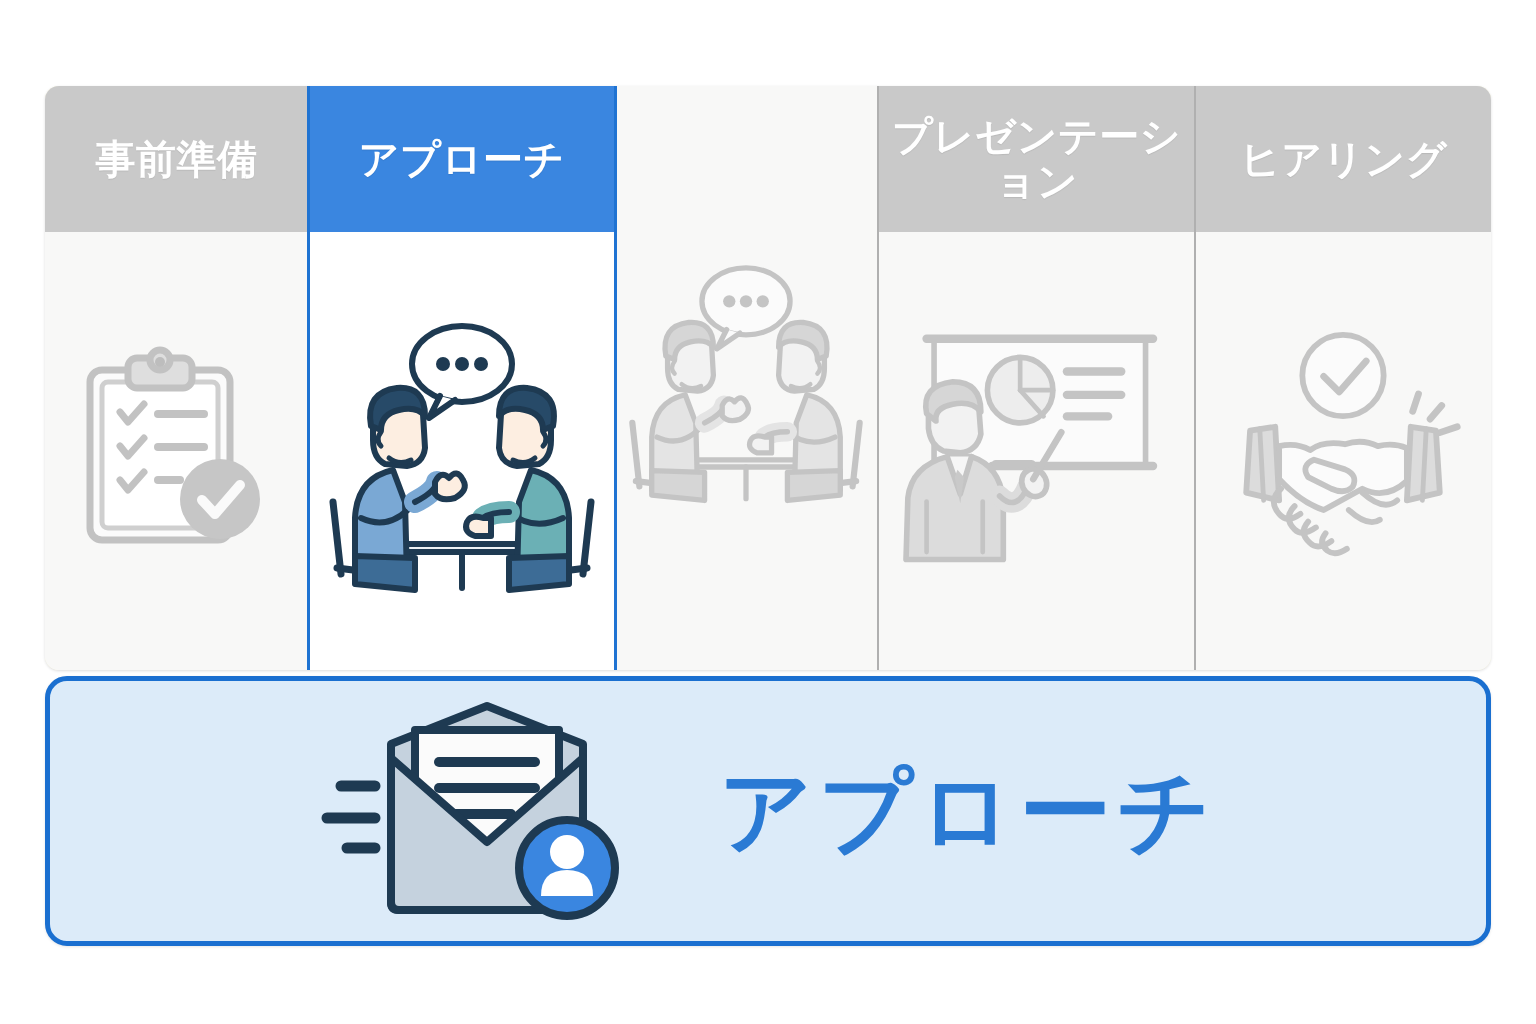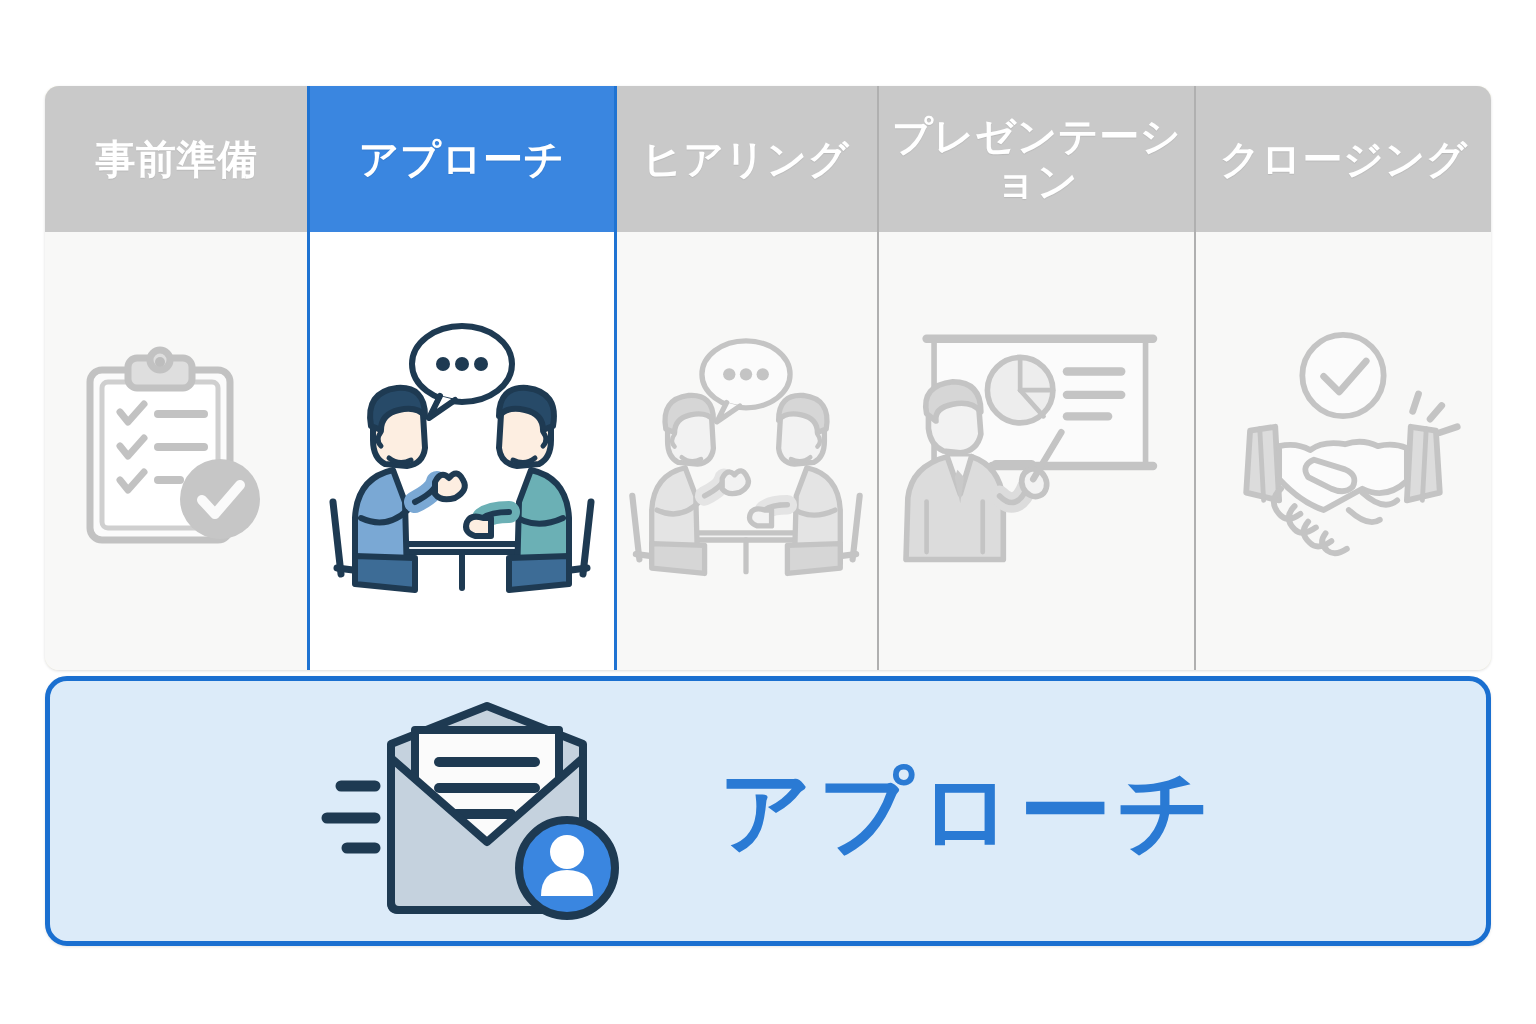--- a/index.html
+++ b/index.html
@@ -195,23 +195,20 @@
             <path d="M224 126 Q230 134 224 140" stroke-width="5" fill="none"></path>
             <path d="M216 152 Q206 160 194 154" stroke-width="5" fill="none"></path>
 
             <path d="M164 212 Q152 208 148 216 Q144 226 156 230 L172 230 L172 212 Z" fill="#fdeee1"></path>
           </g>
         </svg>
       </div>
     </div>
 
     <div class="col" style="width:272px">
-      <div class="col-head">
-        <span>ヒアリング</span>
-      </div>
       <div class="col-body">
         <svg width="252" height="270" viewBox="0 0 286 290">
           <g stroke="#c4c4c4" stroke-width="6" stroke-linecap="round" stroke-linejoin="round" fill="none">
             <ellipse cx="143" cy="58" rx="50" ry="38" fill="#fbfbfb"></ellipse>
             <path d="M121 90 L110 112 L136 94" fill="#fbfbfb"></path>
             <g stroke="none" fill="#c4c4c4">
               <circle cx="124" cy="58" r="7"></circle>
               <circle cx="143" cy="58" r="7"></circle>
               <circle cx="162" cy="58" r="7"></circle>
             </g>
@@ -281,21 +278,21 @@
             <path d="M100 178 Q118 196 130 168" stroke-width="6" fill="none"></path>
             <ellipse cx="137" cy="164" rx="13" ry="15" fill="#f2f2f2" transform="rotate(-25 137 164)"></ellipse>
             <line x1="136" y1="160" x2="166" y2="110" stroke-width="7"></line>
           </g>
         </svg>
       </div>
     </div>
 
     <div class="col" style="width:302px">
       <div class="col-head">
-        <span>クロージング</span>
+        <span>ヒアリング</span>
       </div>
       <div class="col-body">
         <svg width="272" height="242" viewBox="0 0 280 250">
           <g stroke="#c4c4c4" stroke-width="6" stroke-linecap="round" stroke-linejoin="round" fill="none">
 
             <circle cx="140" cy="47" r="42" fill="#fbfbfb"></circle>
             <polyline points="120,48 136,64 164,32" stroke-width="7"></polyline>
 
             <line x1="218" y1="66" x2="212" y2="84" stroke-width="7"></line>
             <line x1="242" y1="78" x2="230" y2="92" stroke-width="7"></line>

